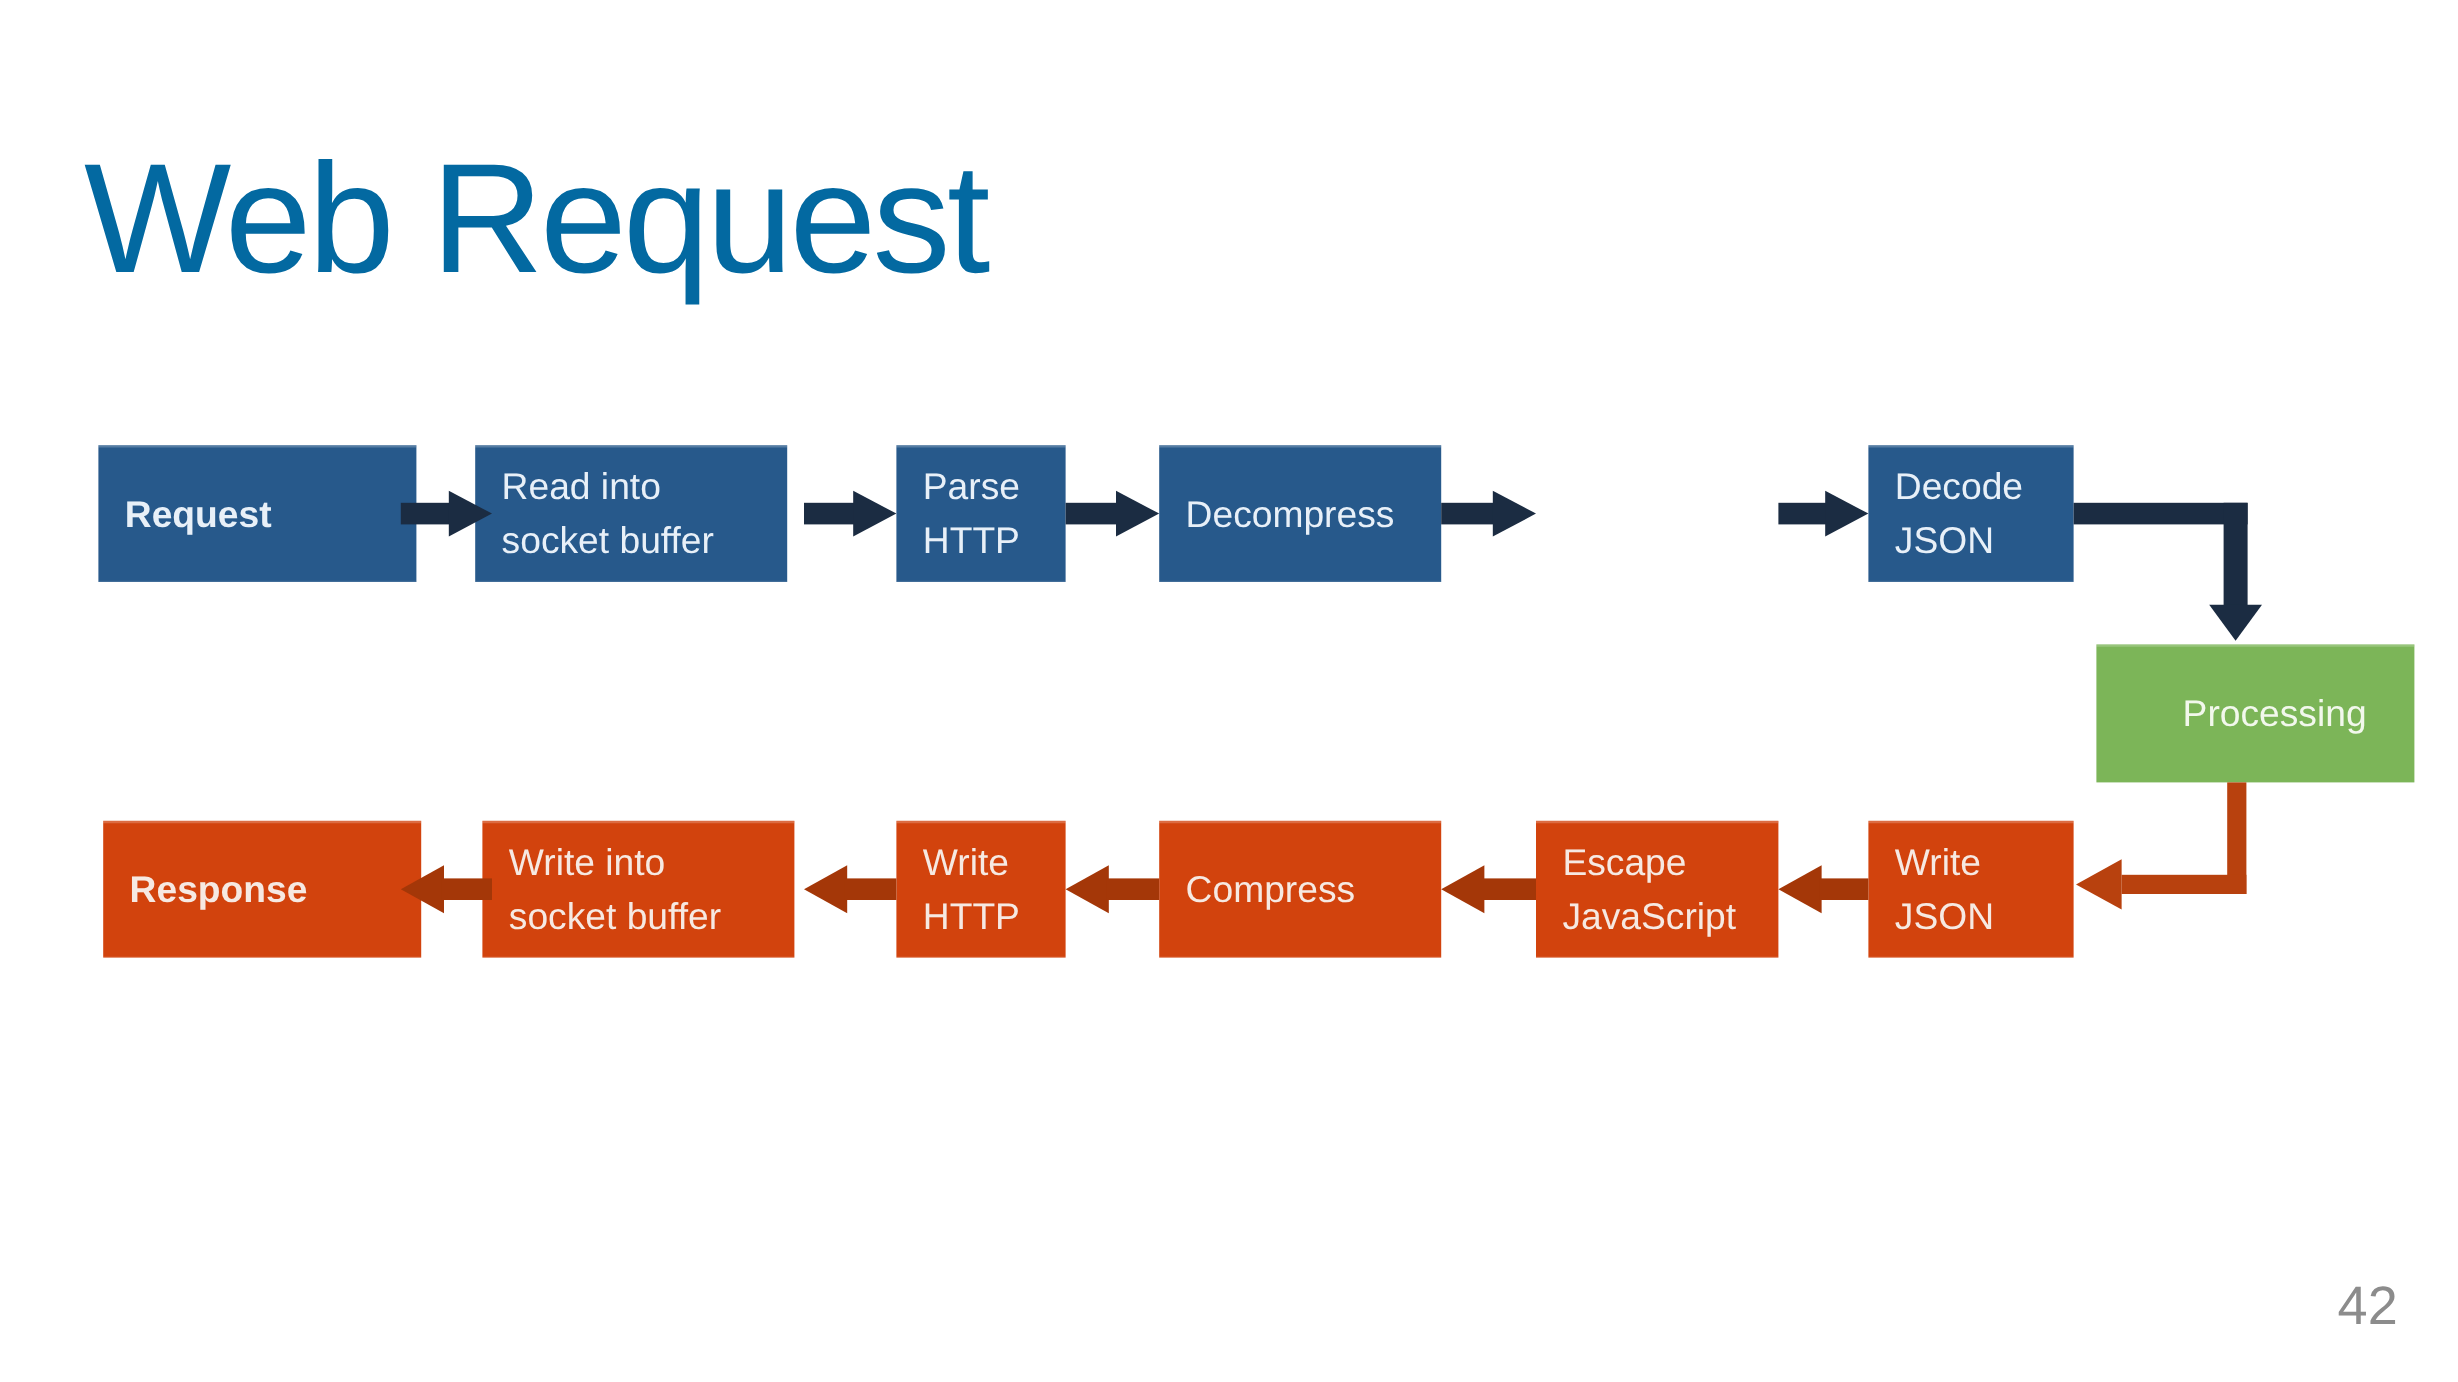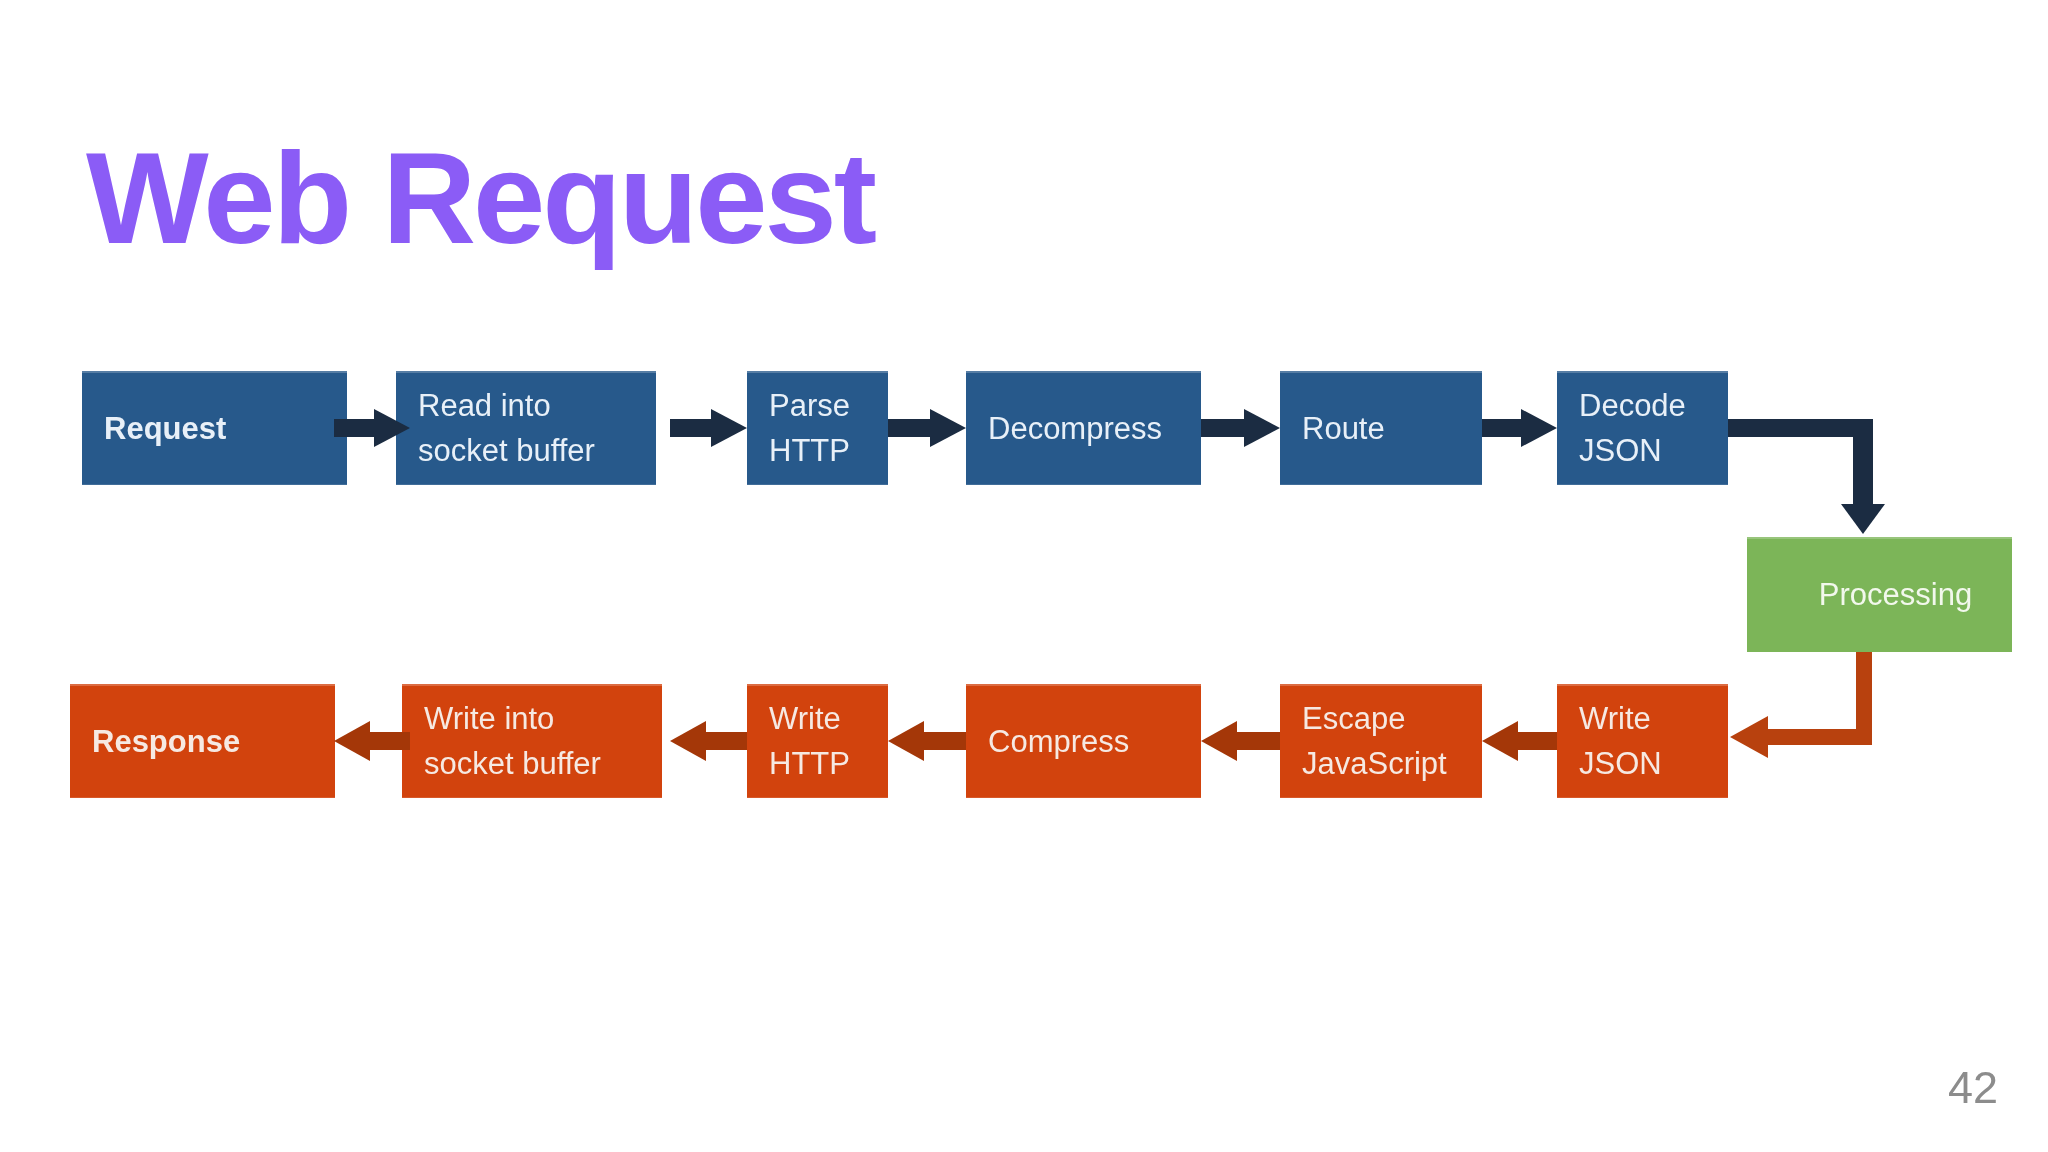--- a/index.html
+++ b/index.html
@@ -6,26 +6,26 @@
   .slide{
     position:relative;
     width:2048px;height:1152px;
     background:#ffffff;
     overflow:hidden;
     font-family:"Liberation Sans",sans-serif;
   }
   .title{
     position:absolute;
     left:70px;top:104px;
-    margin:16px;
+    margin:0;
     font-size:130px;
-    font-weight:700;
+    font-weight:400;
     letter-spacing:-3px;
     line-height:1.2;
-    color:#8b5cf6;
+    color:#0369a1;
     white-space:nowrap;
   }
   .box{
     position:absolute;
     display:flex;
     align-items:center;
     box-sizing:border-box;
     padding:0 8px 0 22px;
     font-size:31px;
     line-height:45px;
@@ -77,21 +77,20 @@
 <div class="slide">
 
   <h1 class="title">Web Request</h1>
 
   <div class="box row-req strong" style="left:82px;width:265px">Request</div>
   <div class="box row-req" style="left:396px;width:260px">Read into
 socket buffer</div>
   <div class="box row-req" style="left:747px;width:141px">Parse
 HTTP</div>
   <div class="box row-req" style="left:966px;width:235px">Decompress</div>
-  <div class="box row-req" style="left:1280px;width:202px">Route</div>
   <div class="box row-req" style="left:1557px;width:171px">Decode
 JSON</div>
 
   <div class="arrow-r" style="left:334px;width:76px">
       <i class="shaft"></i>
       <i class="head"></i>
     </div>
   <div class="arrow-r" style="left:670px;width:77px">
       <i class="shaft"></i>
       <i class="head"></i>
@@ -116,21 +115,21 @@
   </div>
 
   <div class="box-processing">Processing</div>
 
   <div>
     <i class="seg red" style="left:1856px;top:652px;width:16px;height:93px"></i>
     <i class="seg red" style="left:1768px;top:729px;width:104px;height:16px"></i>
     <i class="head-left" style="left:1730px;top:716px"></i>
   </div>
 
-  <div class="box row-res strong" style="left:70px;width:265px">Response</div>
+  <div class="box row-res strong" style="left:86px;width:265px">Response</div>
   <div class="box row-res" style="left:402px;width:260px">Write into
 socket buffer</div>
   <div class="box row-res" style="left:747px;width:141px">Write
 HTTP</div>
   <div class="box row-res" style="left:966px;width:235px">Compress</div>
   <div class="box row-res" style="left:1280px;width:202px">Escape
 JavaScript</div>
   <div class="box row-res" style="left:1557px;width:171px">Write
 JSON</div>
 

